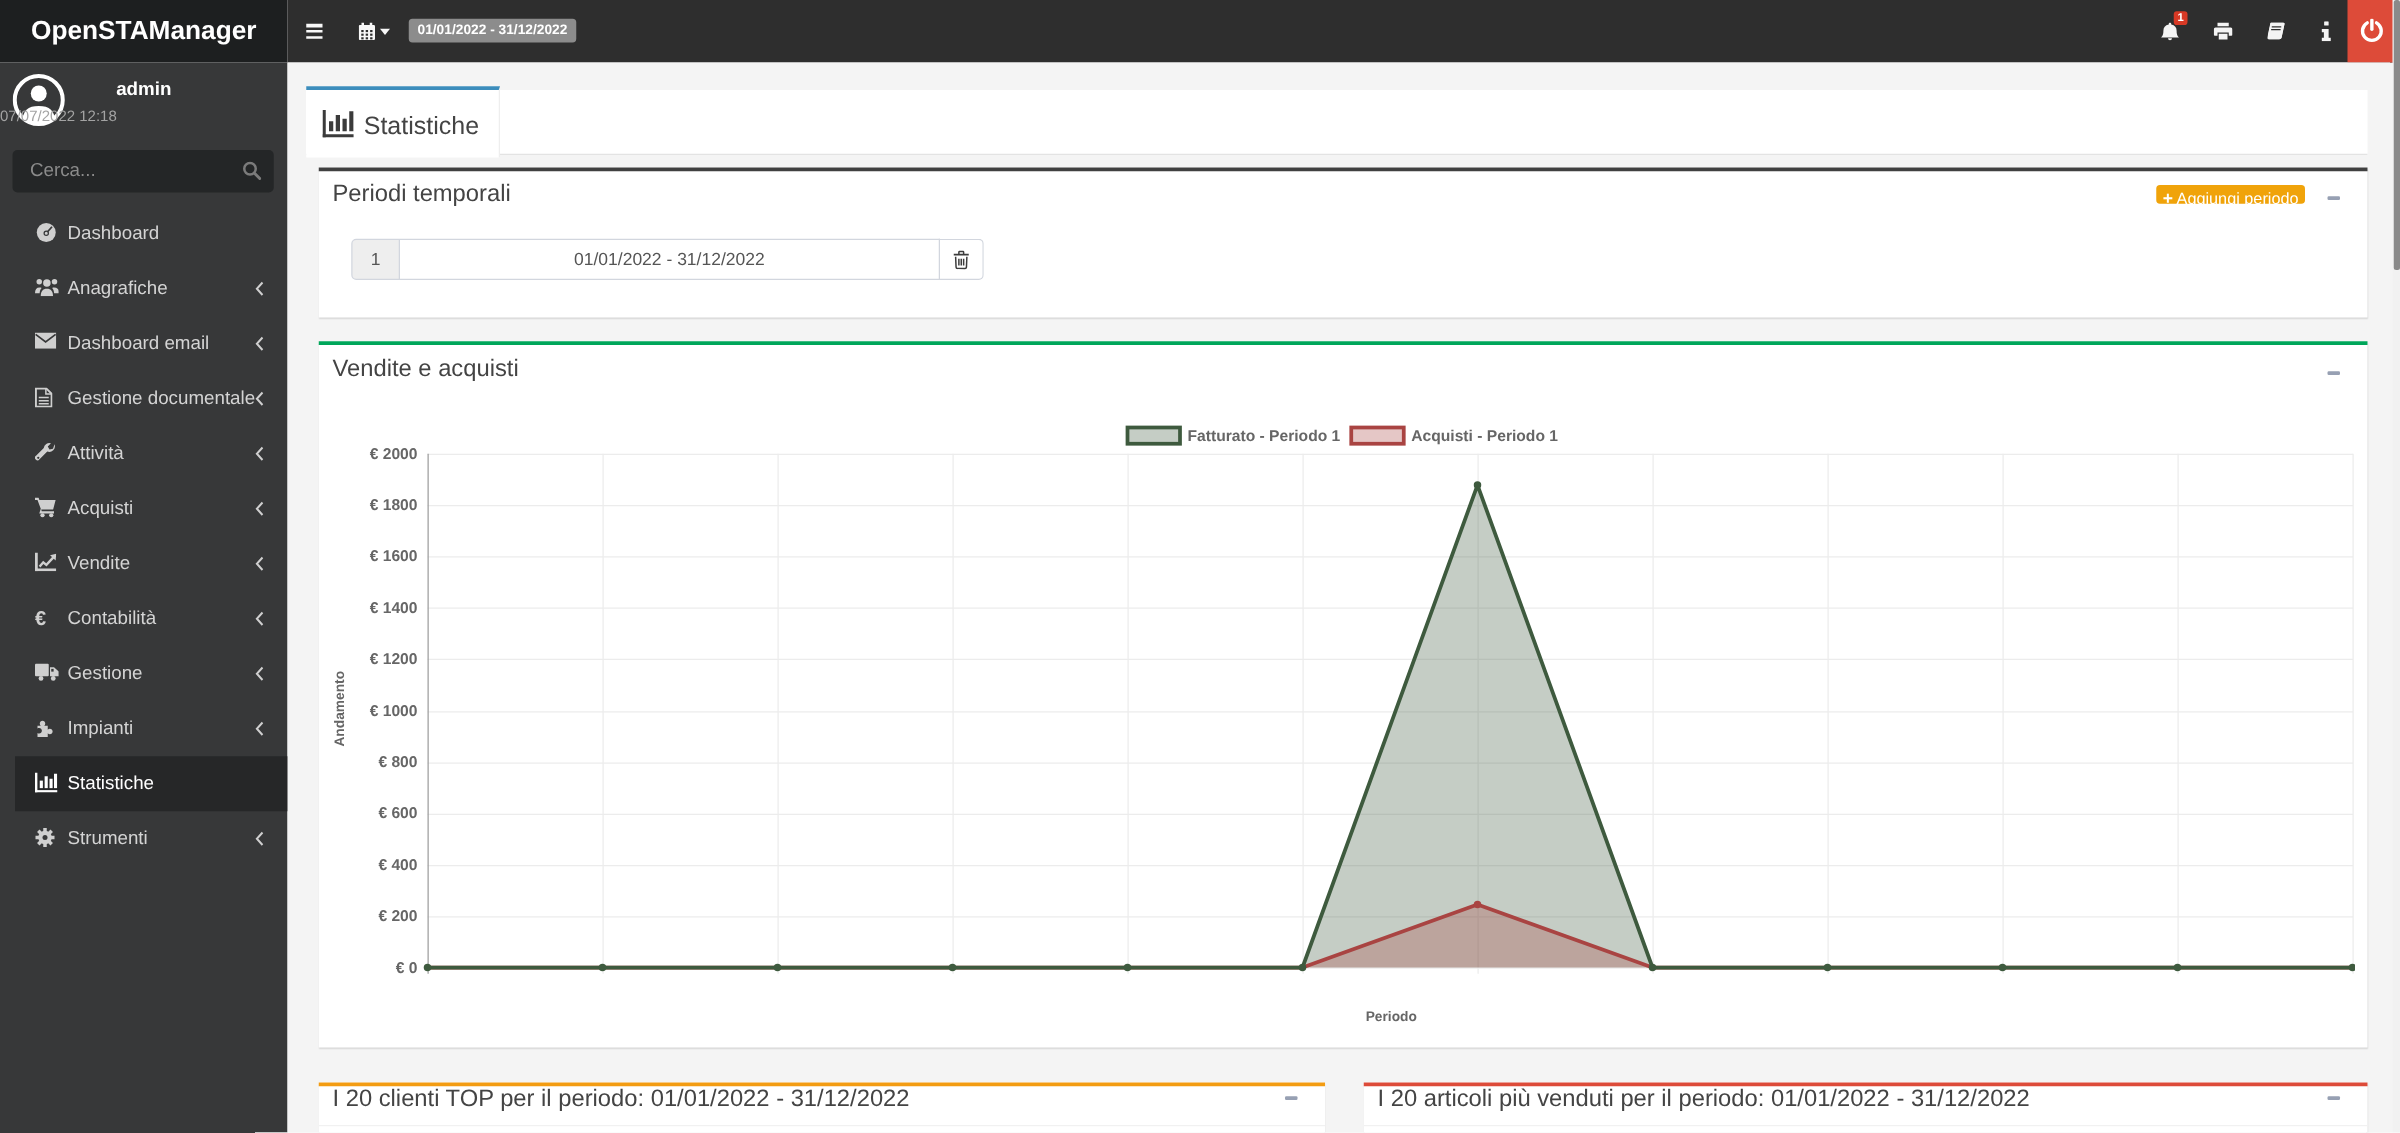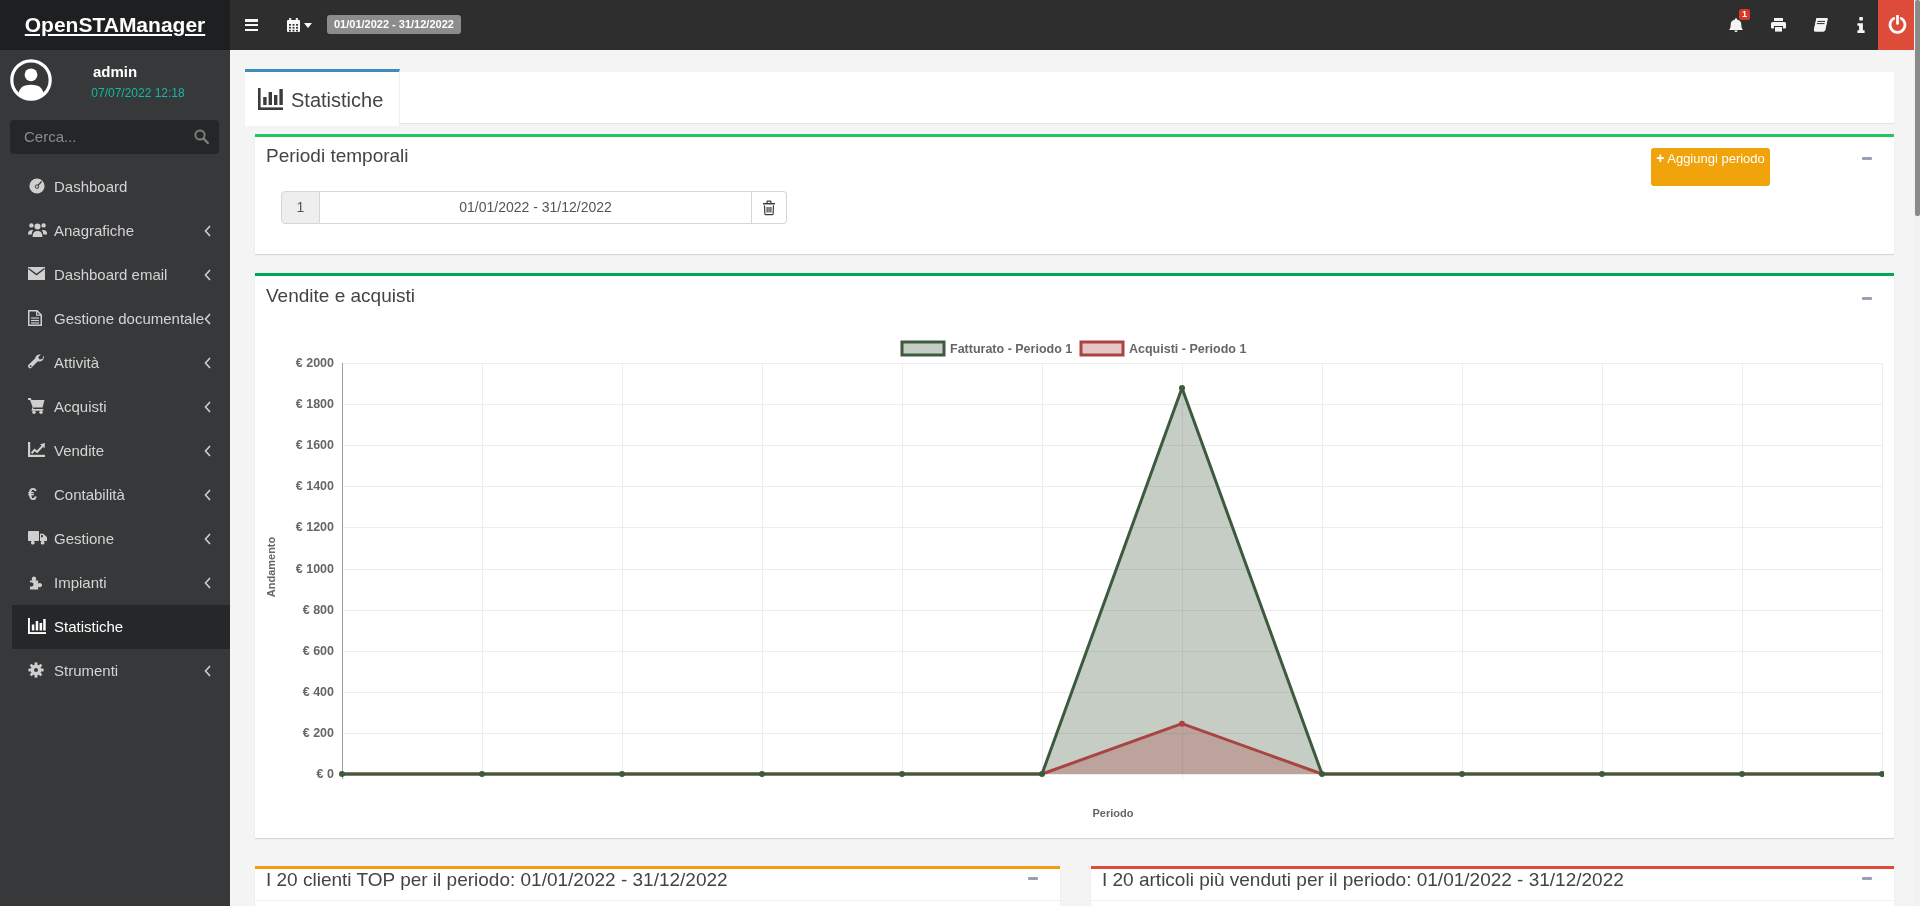--- a/index.html
+++ b/index.html
@@ -3,56 +3,56 @@
 <meta charset="utf-8">
 <title>Statistiche</title>
 <style>
 * { margin:0; padding:0; box-sizing:border-box; }
 html,body { width:1920px; height:906px; overflow:hidden; }
 body { font-family:"Liberation Sans", sans-serif; position:relative; background:#f4f4f4; }
 .abs { position:absolute; }
 
 
 #logo { left:0; top:0; width:230px; height:50px; background:#1d1f20; color:#fff;
-  font-size:21px; font-weight:bold; line-height:50px; text-align:center; letter-spacing:0px;text-decoration:underline;}
+  font-size:21px; font-weight:bold; line-height:50px; text-align:center; letter-spacing:0px;}
 #navbar { left:230px; top:0; width:1690px; height:50px; background:#2e2e2e; }
 #burger { left:15px; top:19px; width:13px; }
 #burger div { height:2.6px; background:#f8f8f8; margin-bottom:2.2px; }
 #datebadge { left:97px; top:15px; height:19px; line-height:19px; padding:0 7px;
   background:#8c8c8c; border-radius:3px; color:#fff; font-size:11px; font-weight:bold; }
 #bellbadge { left:1509px; top:9px; width:11px; height:11px; background:#d73925; border-radius:2.5px;
   color:#fff; font-size:9px; font-weight:bold; text-align:center; line-height:11px;}
 #powerbtn { left:1878px; top:0; width:38px; height:50px; background:#dd4b39; }
 .navicon { top:17px; }
 
 
 #sidebar { left:0; top:50px; width:230px; height:856px; background:#373839; }
 #uname { left:0; top:13px; width:230px; text-align:center; color:#fff; font-size:15px; font-weight:bold;}
-#udate { left:0; top:36px; width:276px; text-align:center; color:#14b8a6; font-size:12px; }
+#udate { left:0; top:36px; width:276px; text-align:left; color:#a3a3a3; font-size:12px; }
 #searchbox { left:10px; top:70px; width:209px; height:34px; background:#242627; border-radius:4px; }
 #searchbox span { position:absolute; left:14px; top:8px; color:#8b8b8b; font-size:15px; }
 #menu { left:12px; top:115px; width:230px; }
 .mitem { position:relative; height:44px; color:#d4d4d4; font-size:15px; }
 .mitem .txt { position:absolute; left:42px; top:13px; }
 .mitem .mic { position:absolute; left:16px; top:13px; width:19px; height:18px; }
 .mitem .chev { position:absolute; right:31px; top:16px; }
 .mitem.active { background:#262728; color:#fff; }
 
 
 #content { left:230px; top:50px; width:1682px; height:856px; background:#f4f4f4; }
 #tabstrip { left:15px; top:22px; width:1649px; height:52px; background:#fff; border-bottom:1px solid #e3e3e3;}
 #tabactive { left:15px; top:19px; width:155px; height:57px; background:#fff; border-top:3px solid #3c8dbc;
   border-right:1px solid #eee; }
 #tablabel { left:28px; top:38px; font-size:20px; color:#444; }
 .card { position:absolute; background:#fff; box-shadow:0 1px 1px rgba(0,0,0,0.12); }
 .ctitle { position:absolute; left:11px; font-size:19px; color:#444; white-space:nowrap; }
 .cminus { position:absolute; width:10px; height:3px; background:#97a0b3; border-radius:1px; }
 
-#card1 { left:25px; top:84px; width:1639px; height:120px; border-top:3px solid #22c55e; }
-#addbtn { left:1396px; top:11px; width:119px; height:38px; background:#f0a30a; border-radius:3px;
+#card1 { left:25px; top:84px; width:1639px; height:120px; border-top:3px solid #404040; }
+#addbtn { left:1470px; top:11px; width:119px; height:15px; background:#f0a30a; border-radius:3px;
   color:#fff; font-size:13px; text-align:center; line-height:21px; }
 #ig-addon { left:26px; top:54px; width:39px; height:33px; background:#eee; border:1px solid #d2d6de;
   border-radius:4px 0 0 4px; text-align:center; line-height:31px; font-size:14px; color:#555; }
 #ig-input { left:65px; top:54px; width:432px; height:33px; background:#fff; border:1px solid #d2d6de;
   border-left:none; text-align:center; line-height:31px; font-size:14px; color:#555; }
 #ig-btn { left:497px; top:54px; width:35px; height:33px; background:#fff; border:1px solid #d2d6de;
   border-left:none; border-radius:0 4px 4px 0; }
 
 #card2 { left:25px; top:223px; width:1639px; height:565px; border-top:3px solid #00a65a; }
 #card3 { left:25px; top:816px; width:805px; height:90px; border-top:3px solid #f39c12; }

